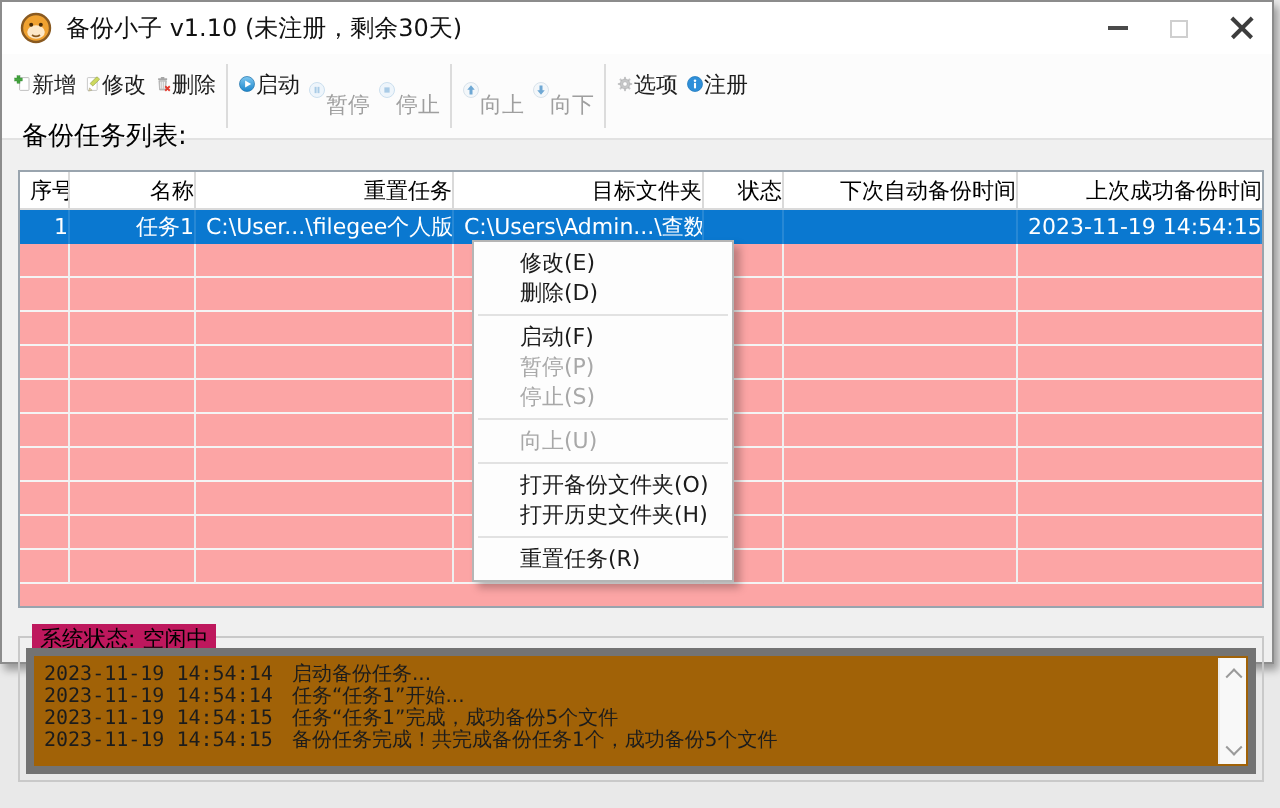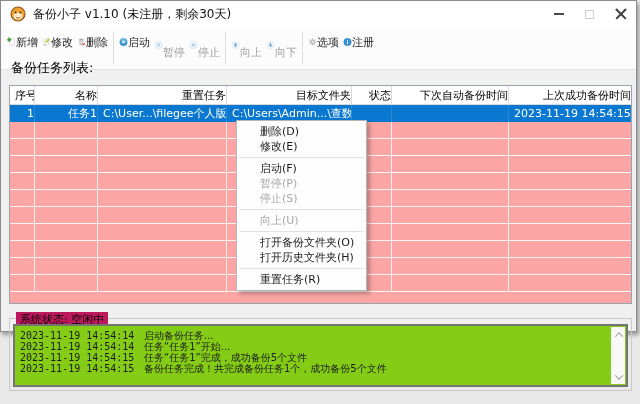--- a/index.html
+++ b/index.html
@@ -49,21 +49,21 @@
   
   .menu { position:absolute; left:235px; top:119px; width:131px; background:#fdfdfd;
     border:1px solid #b5b5b5; box-shadow:3px 3px 4px rgba(0,0,0,0.25); padding:3px 0; z-index:9; }
   .mi { height:15px; line-height:15px; font-size:11px; padding-left:23px; color:#1b1b1b; white-space:nowrap; }
   .mi.disabled { color:#a8a8a8; }
   .msep { border-top:1px solid #e2e2e2; margin:3px 2px; }
 
   
   .gbox { position:absolute; left:8px; top:317px; width:623px; height:73px; border:1px solid #c9c9c9; }
   .glegend { position:absolute; left:6px; top:-7px; background:#be185d; padding:0 4px; font-size:11px; color:#000; white-space:nowrap; }
-  .logbox { position:absolute; left:3px; top:5px; right:3px; bottom:3px; background:#84cc16; border:2px solid #737373; }
+  .logbox { position:absolute; left:3px; top:5px; right:3px; bottom:3px; background:#a16207; border:4px solid #737373; }
   .loglines { padding:4px 0 0 5px; color:#1c1c1c; }
   .logline { display:flex; white-space:nowrap; font-size:10px; line-height:11px; }
   .ltime { width:124px; flex:0 0 auto; font-family:"DejaVu Sans Mono","Liberation Mono",monospace; }
   .scroll { position:absolute; top:1px; right:1px; bottom:1px; width:14px; background:#f8f8f8; border-left:1px solid #ededed; }
   .sbtn { position:absolute; left:0; width:13px; height:13px; display:flex; align-items:center; justify-content:center; }
   .sbtn.up { top:1px; } .sbtn.down { bottom:1px; }
   .chev-up, .chev-down { display:block; width:6px; height:6px; border-left:1.4px solid #9a9a9a; border-top:1.4px solid #9a9a9a; }
   .chev-up { transform:rotate(45deg) translate(1px,1px); }
   .chev-down { transform:rotate(225deg) translate(1px,1px); }
 </style>
@@ -298,22 +298,22 @@
         <div class="cell"></div>
         <div class="cell"></div>
         <div class="cell"></div>
         <div class="cell"></div>
         <div class="cell"></div>
         <div class="cell"></div>
       </div>
   </div>
 
   <div class="menu">
+    <div class="mi">修改(E)</div>
     <div class="mi">删除(D)</div>
-    <div class="mi">修改(E)</div>
     <div class="msep"></div>
     <div class="mi">启动(F)</div>
     <div class="mi disabled">暂停(P)</div>
     <div class="mi disabled">停止(S)</div>
     <div class="msep"></div>
     <div class="mi disabled">向上(U)</div>
     <div class="msep"></div>
     <div class="mi">打开备份文件夹(O)</div>
     <div class="mi">打开历史文件夹(H)</div>
     <div class="msep"></div>

